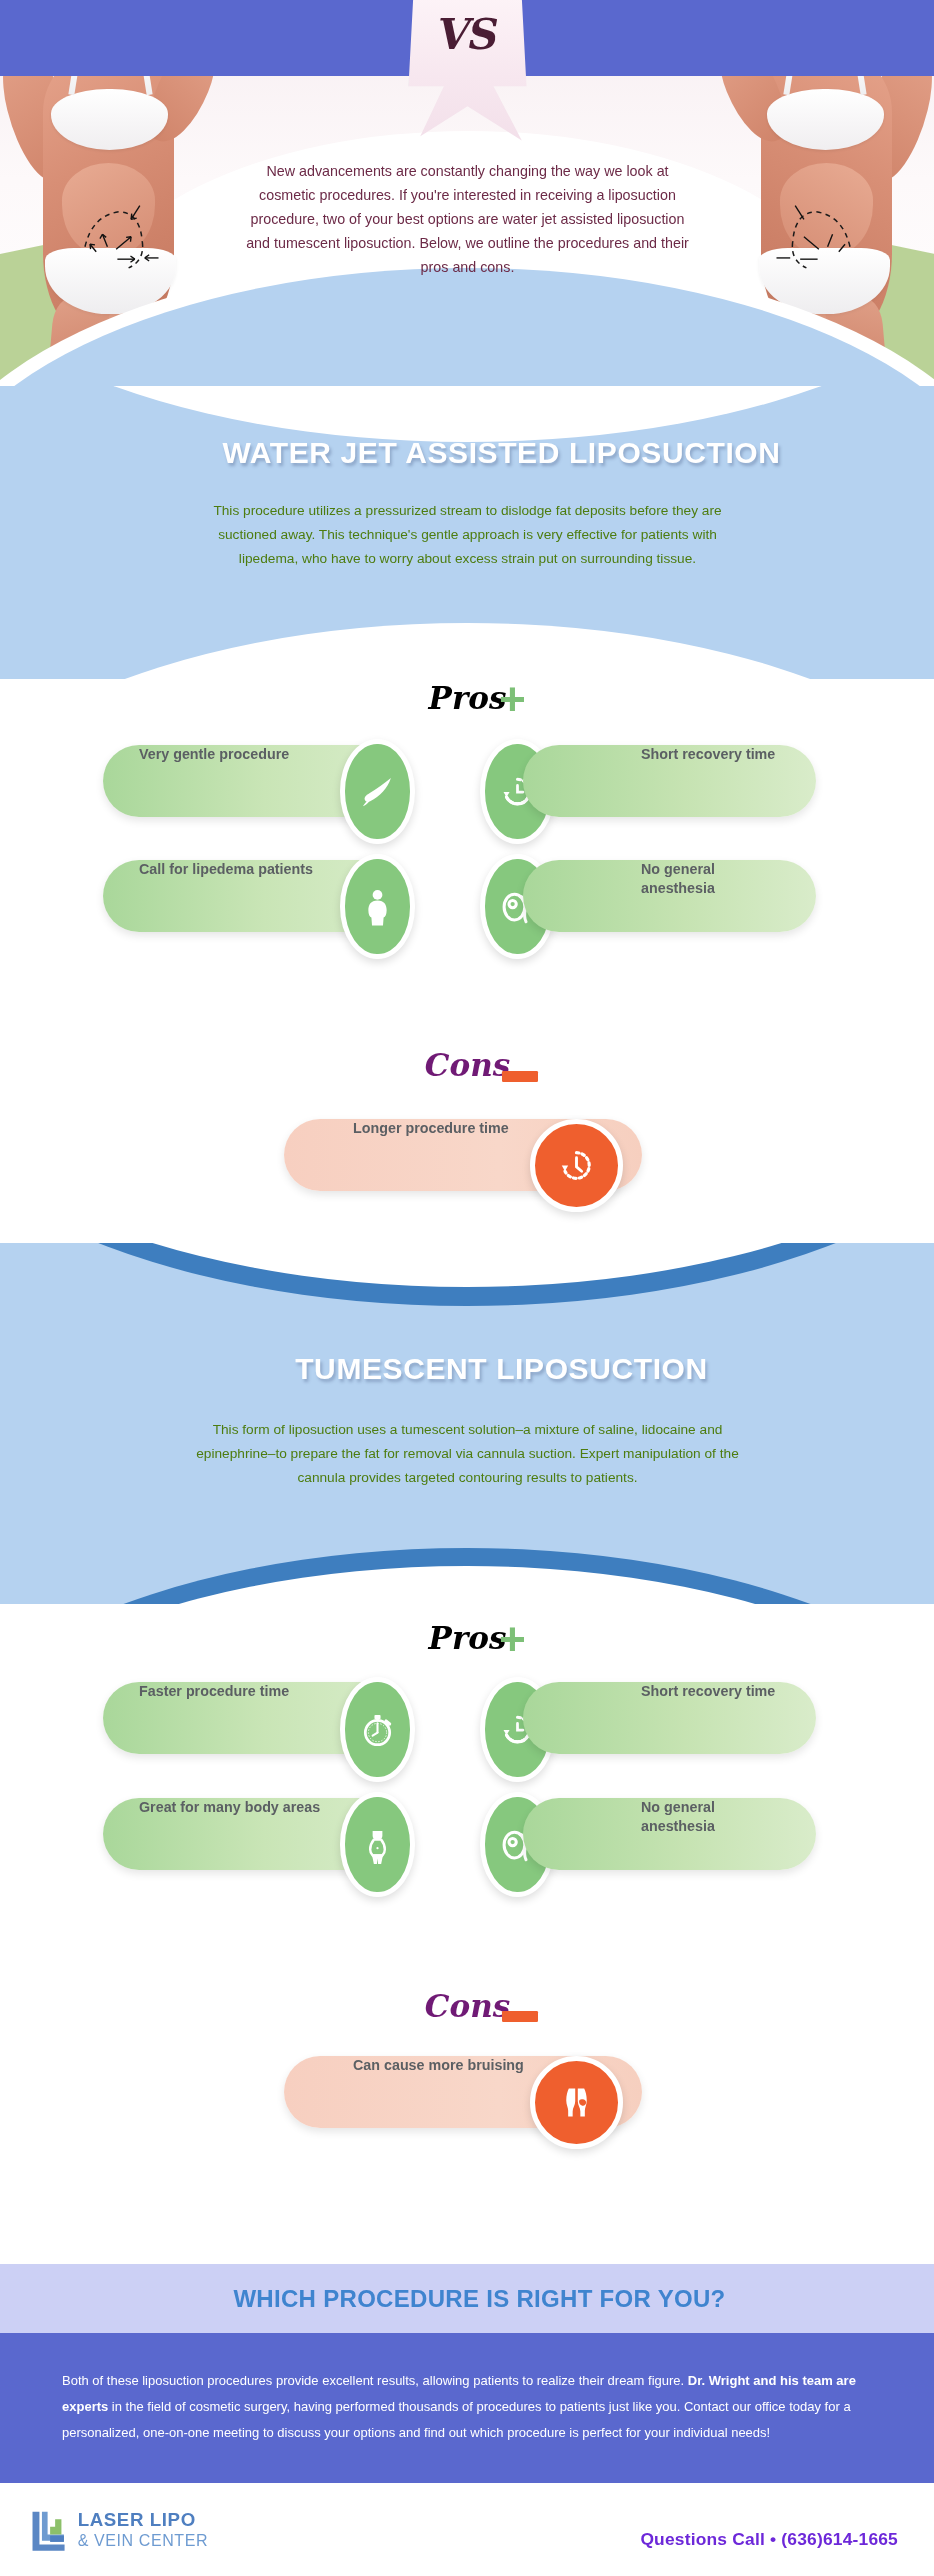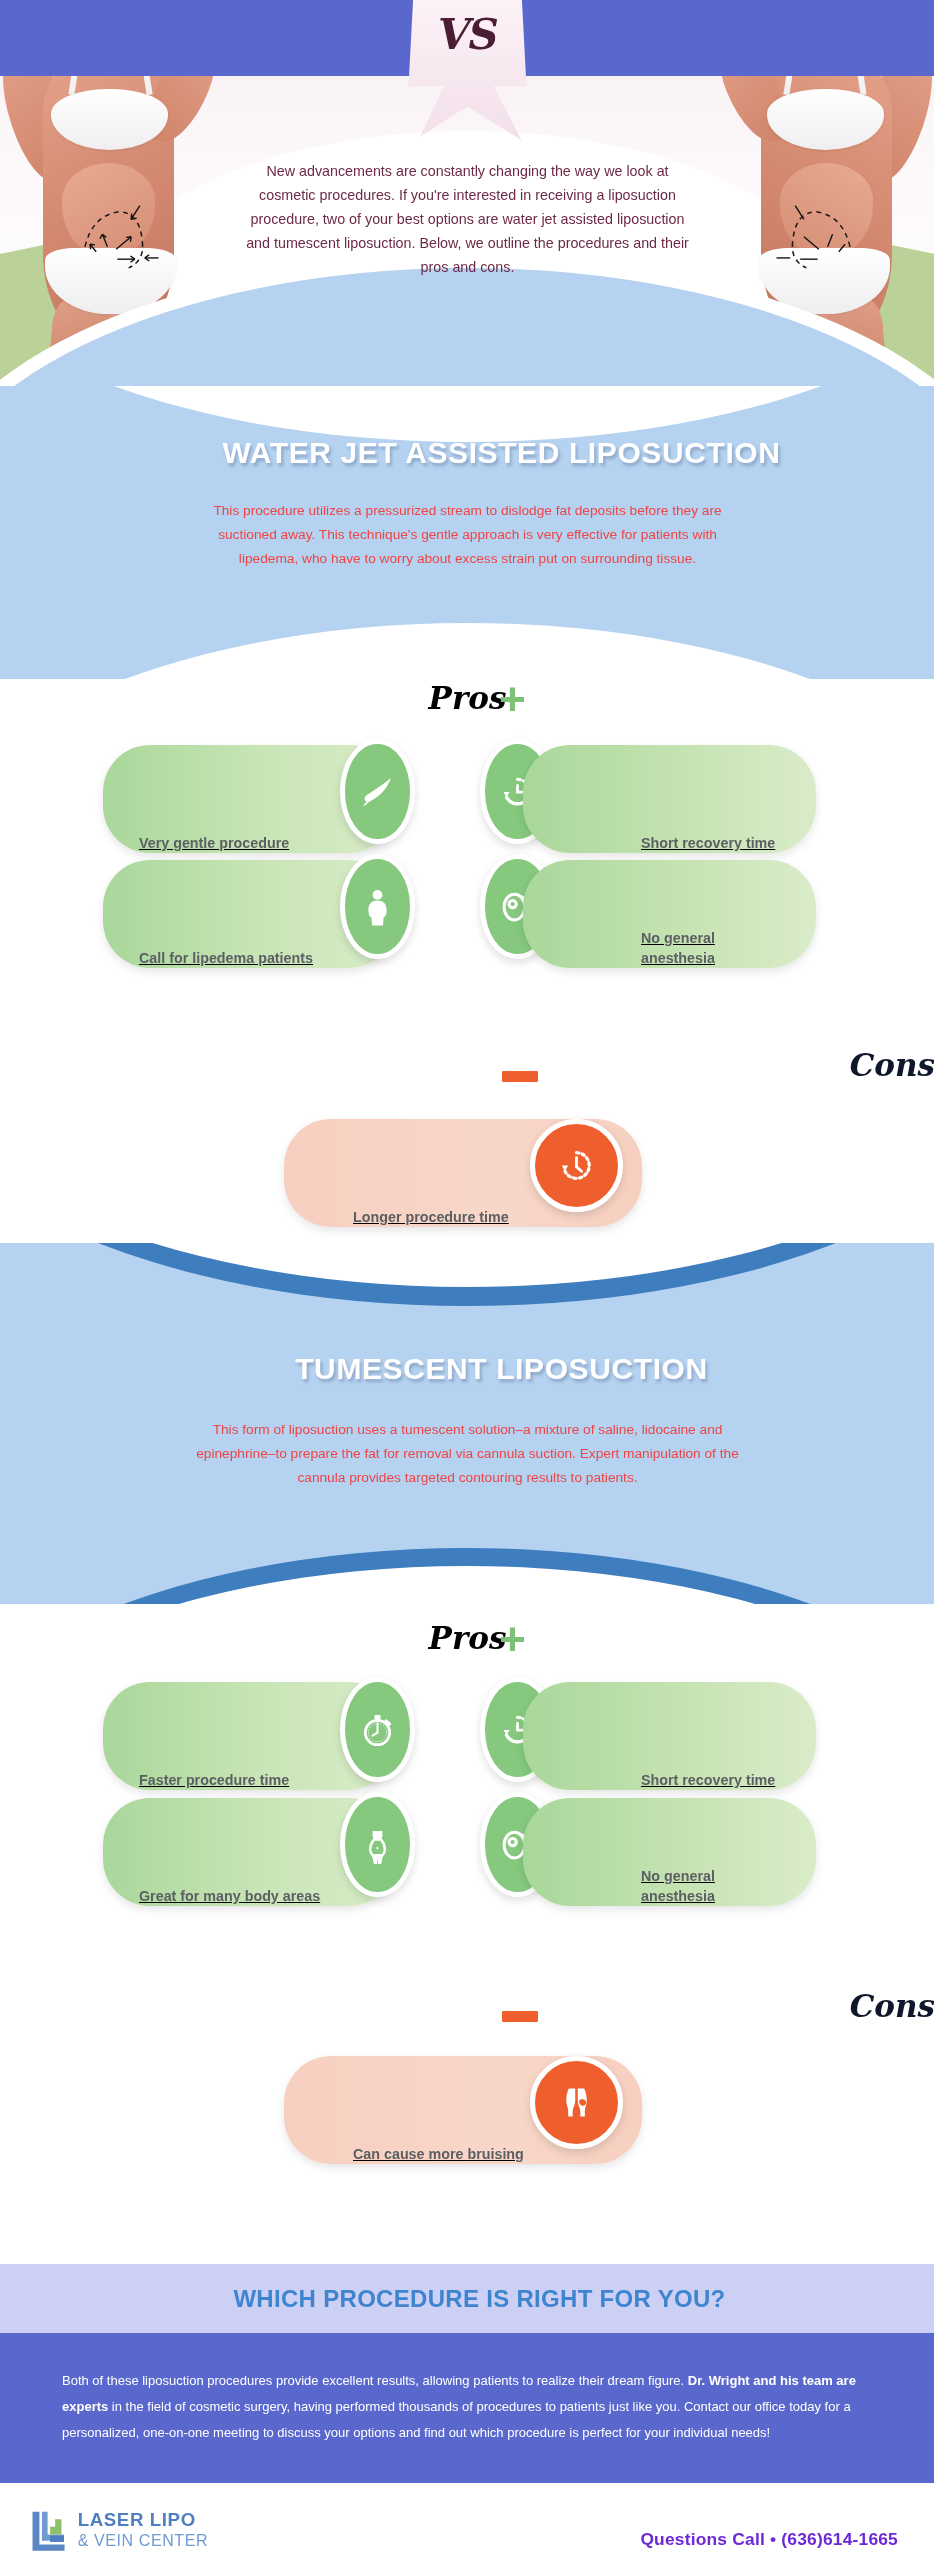--- a/index.html
+++ b/index.html
@@ -135,44 +135,43 @@
   }
   .sec-head {
     position:absolute; left:0; width:935px; text-align:center;
     color:#ffffff; font-weight:700; letter-spacing:0.6px;
     text-shadow:1.9px 2.5px 3.1px rgba(60,80,120,.33);
     font-size:30px;
     margin-left:34px;
   }
   .sec-body {
     position:absolute; left:187px; width:561px; text-align:center;
-    color:#ef4444; font-size:13.7px; line-height:24px;
+    color:#4d7c0f; font-size:13.7px; line-height:24px;
   }
 
   
   .script-head {
     position:absolute; width:935px; left:0; text-align:center;
     font-family:"DejaVu Serif", serif; font-style:italic; font-weight:700;
     font-size:31px;
   }
   .script-head.pros { color:#000000; }
-  .script-head.cons { color:#0f172a;text-align:right; }
+  .script-head.cons { color:#701a75; }
   .plus-sign {
     position:absolute; font-size:46px; font-weight:700; color:#7dc077;
     line-height:.7; font-family:"Liberation Sans", sans-serif;
   }
   .minus-sign {
     position:absolute; width:36px; height:10.6px; background:#ef5f2e; border-radius:1.2px;
   }
 
   .pill {
-    position:absolute; height:108px; width:293px; border-radius:47px;
-    display:flex; align-items:flex-end;
+    position:absolute; height:72px; width:293px; border-radius:47px;
+    display:flex; align-items:flex-start;
     box-shadow:0 3.7px 8.7px rgba(0,0,0,.10);
-    text-decoration:underline;
   }
   .pill.green  { background:linear-gradient(90deg,#a9d79a 0%, #c9e5b6 55%, #d8ecc9 100%); }
   .pill.green.rev { background:linear-gradient(270deg,#d9ecca 0%, #c6e3b2 45%, #a9d79a 100%); }
   .pill.red    { background:linear-gradient(90deg,#f7cfc0 0%, #f8d7c9 60%, #f6cfbf 100%); }
   .pill-rim {
     position:absolute; left:-6.2px; top:0; width:37px; height:93px;
     border-radius:47px 0 0 47px; z-index:-1;
   }
   .pill.green .pill-rim { background:#c3cb99; }
   .pill.red   .pill-rim { background:#f0522b; }

